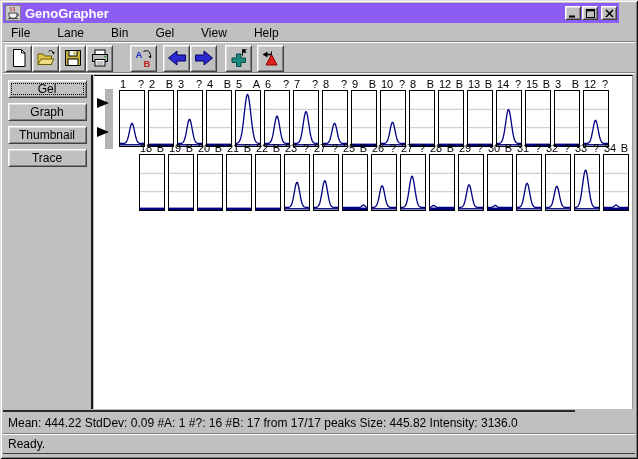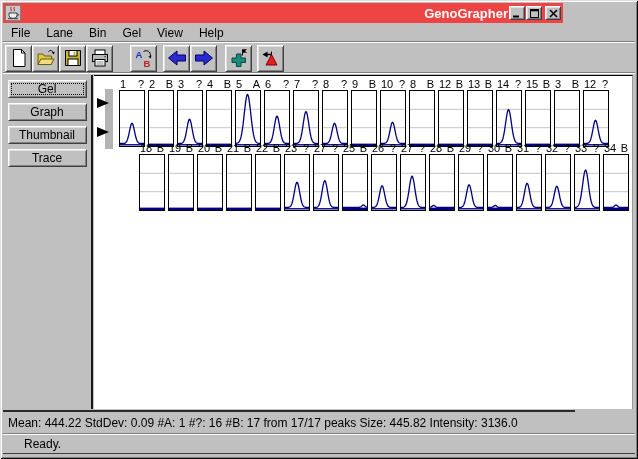--- a/index.html
+++ b/index.html
@@ -1,26 +1,26 @@
 <!DOCTYPE html>
 <html><head>
 <meta charset="utf-8">
 <style>
   *{box-sizing:border-box;}
   html,body{margin:0;padding:0;}
   body{width:638px;height:459px;overflow:hidden;font-family:"Liberation Sans",sans-serif;background:#c0c0c0;}
   #window{position:relative;width:638px;height:459px;background:#c0c0c0;
     box-shadow:inset 1px 1px 0 #dfdfdf, inset -1px -1px 0 #0a0a0a, inset 2px 2px 0 #fff, inset -2px -2px 0 #808080;}
-  .titlebar{position:absolute;left:3px;top:3px;width:560px;height:20px;background:#ef4444;display:flex;align-items:center;padding:0 2px;text-align:right;}
+  .titlebar{position:absolute;left:3px;top:3px;width:616px;height:20px;background:#8b5cf6;display:flex;align-items:center;padding:0 2px;}
   .title-icon{width:16px;height:16px;margin-right:4px;flex:none;}
   .title-text{color:#fff;font-weight:bold;font-size:13px;flex:1;}
   .winbtn{width:16px;height:14px;flex:none;background:#c0c0c0;border:1px solid;border-color:#fff #404040 #404040 #fff;
     box-shadow:inset 1px 1px 0 #dfdfdf, inset -1px -1px 0 #808080;display:flex;align-items:center;justify-content:center;padding:0;margin-left:1px;}
   .winbtn.close{margin-left:3px;}
-  .menubar{position:absolute;left:3px;top:24px;width:632px;height:17px;display:flex;align-items:center;font-size:12px;color:#000;}
+  .menubar{position:absolute;left:3px;top:24px;width:632px;height:17px;display:flex;align-items:center;font-size:12px;color:#000;gap:11px;}
   .menu-item{padding:1px 8px;cursor:default;}
   .groove{position:absolute;left:3px;width:632px;height:2px;border-top:1px solid #808080;border-bottom:1px solid #fff;}
   #groove-menu{top:41px;}
   #groove-toolbar{top:72px;}
   .toolbar{position:absolute;left:3px;top:44px;height:28px;display:flex;align-items:center;}
   .tbtn{width:27px;height:27px;flex:none;background:#c0c0c0;border:1px solid;border-color:#fff #404040 #404040 #fff;
     box-shadow:inset 1px 1px 0 #dfdfdf, inset -1px -1px 0 #808080;display:flex;align-items:center;justify-content:center;padding:0;}
   .sidebar{position:absolute;left:3px;top:75px;width:90px;height:334px;background:#c0c0c0;border-right:2px solid #1a1a1a;padding-top:5px;}
   .sbtn{display:block;width:79px;height:18px;margin:0 auto 5px auto;background:#c0c0c0;border:1px solid;border-color:#fff #404040 #404040 #fff;
     box-shadow:inset 1px 1px 0 #dfdfdf, inset -1px -1px 0 #808080;font-size:12px;font-family:inherit;color:#000;padding:0;line-height:15px;}
@@ -28,21 +28,21 @@
   .content{position:absolute;left:94px;top:75px;width:539px;height:334px;background:#fff;border-top:1px solid #000;border-right:1px solid #9a9a9a;overflow:hidden;}
   .bin-bar{position:absolute;left:11px;top:13px;width:8px;height:60px;background:#b4b4b4;}
   .bin-marker{position:absolute;left:3px;width:0;height:0;border-top:5px solid transparent;border-bottom:5px solid transparent;border-left:12px solid #000;}
   .lane-row{position:absolute;left:25px;display:flex;gap:3px;}
   .lane{width:26px;flex:none;}
   .lane-label{height:12px;display:flex;justify-content:space-between;font-size:11px;line-height:12px;color:#000;padding:0 1px;}
   .lane-panel{width:26px;height:57px;border:1px solid #000;background:#fff;}
   .lane-panel svg{display:block;}
   .statusbar{position:absolute;left:3px;top:410px;width:572px;height:23px;border-top:2px solid #2a2a2a;font-size:12px;display:flex;align-items:center;padding-left:5px;color:#000;}
   .readybar{position:absolute;left:3px;top:433px;width:632px;height:21px;border-top:1px solid #808080;border-bottom:1px solid #404040;
-    box-shadow:inset 0 1px 0 #fff;font-size:12px;display:flex;align-items:center;padding-left:21px;color:#000;}
+    box-shadow:inset 0 1px 0 #fff;font-size:12px;display:flex;align-items:center;padding-left:5px;color:#000;}
 </style>
 </head>
 <body>
 
 <div id="window">
 
   <div class="titlebar">
     <span class="title-icon">
       <svg width="16" height="16" viewBox="0 0 16 16">
         <rect x="0.5" y="0.5" width="15" height="15" fill="#c8c8c8" stroke="#808080"></rect>

